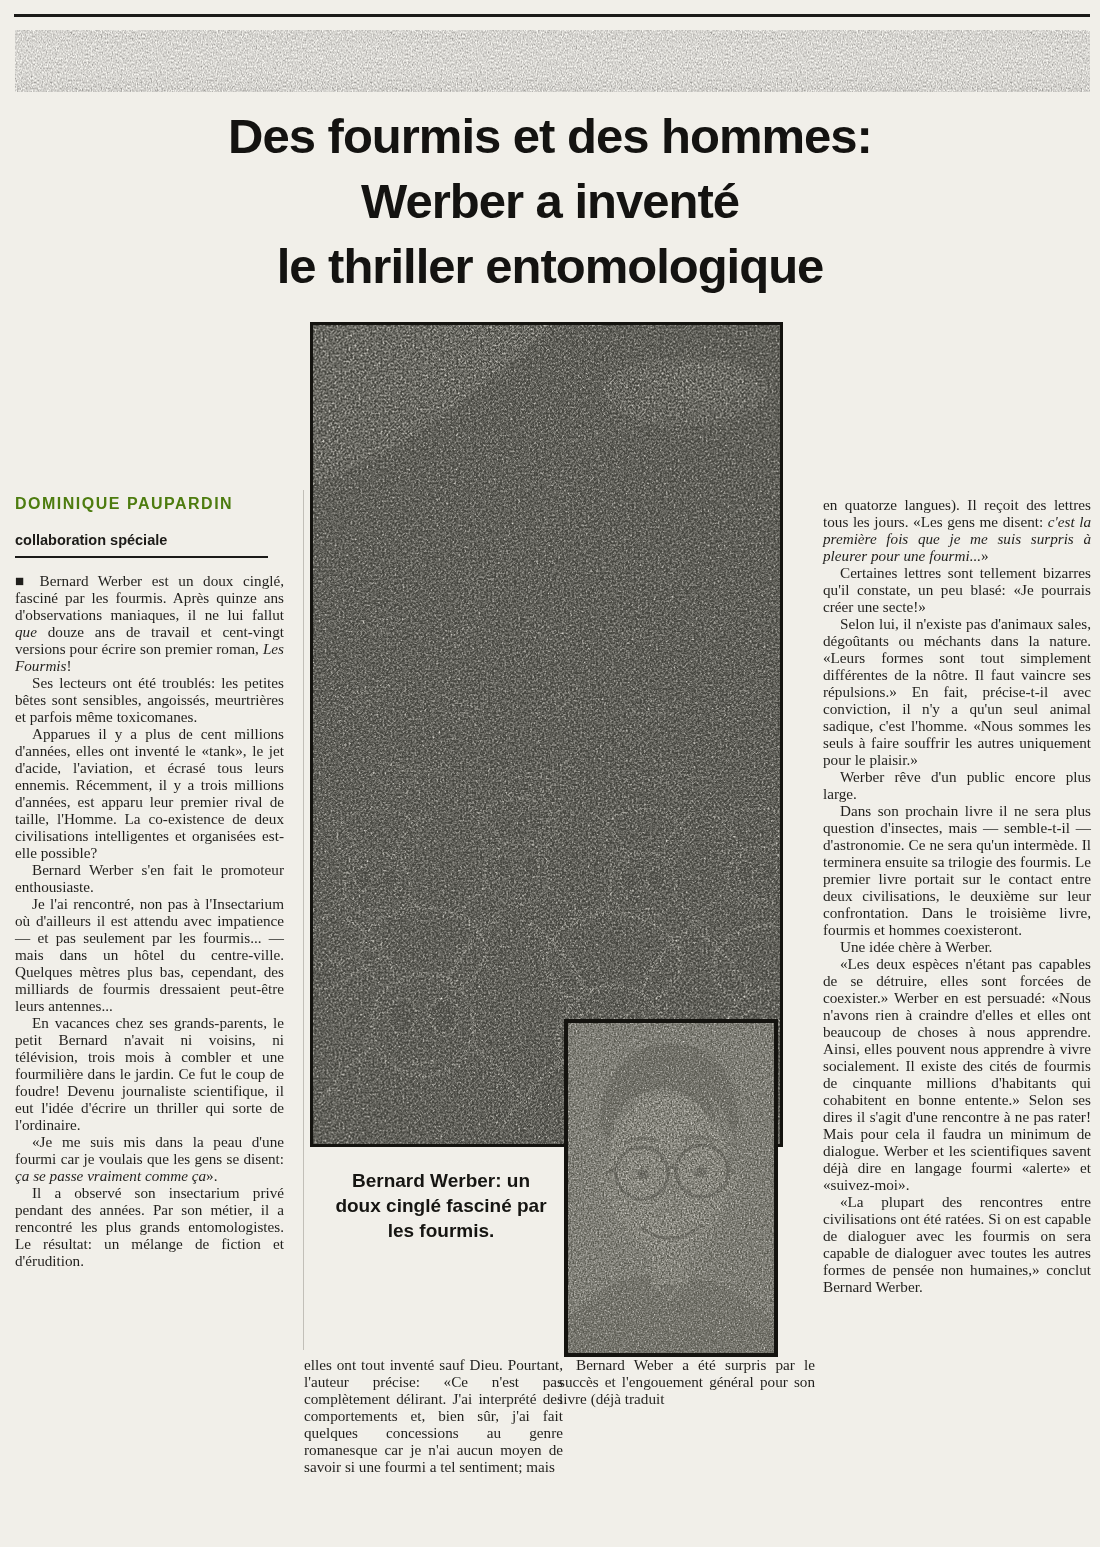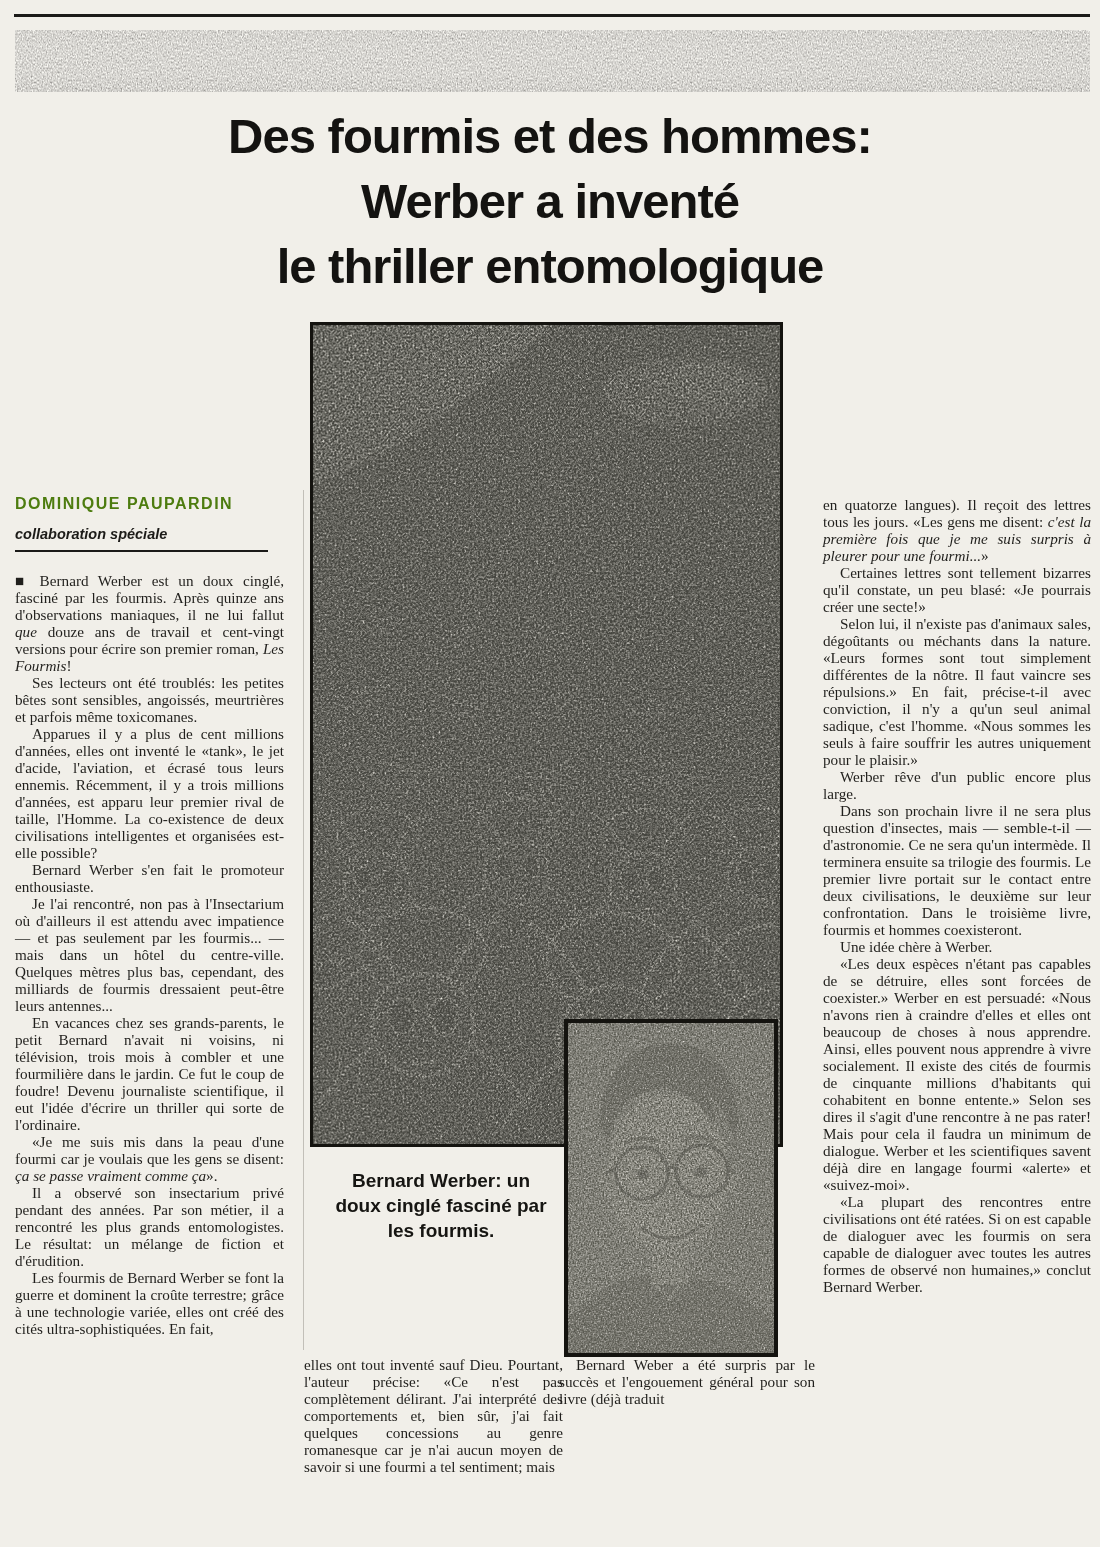--- a/index.html
+++ b/index.html
@@ -7,22 +7,22 @@
         font-family:"Liberation Serif",serif;color:#201f1c;overflow:hidden;}
   .top-rule{position:absolute;left:14px;top:14px;width:1076px;height:3px;background:#1b1a18;}
   .band{position:absolute;left:15px;top:30px;width:1075px;height:62px;}
   .band svg{display:block;}
   .headline{position:absolute;left:0;top:104px;width:1100px;margin:0;text-align:center;
             font-family:"Liberation Sans",sans-serif;font-weight:700;font-size:49px;
             line-height:65px;letter-spacing:-1px;color:#141311;}
   .byline{position:absolute;left:15px;top:495px;width:256px;}
   .byline-author{font-family:"Liberation Sans",sans-serif;font-weight:700;font-size:16px;
                  letter-spacing:1.5px;color:#4d7c0f;}
-  .byline-role{font-family:"Liberation Sans",sans-serif;font-style:italic;font-weight:600;
-               font-size:14.5px;color:#1c1b18;margin-top:13px;}
+  .byline-role{font-family:"Liberation Sans",sans-serif;font-weight:600;
+               font-size:14.5px;color:#1c1b18;margin-top:19px;}
   .byline-rule{margin-top:8px;width:253px;height:2px;background:#1b1a18;}
   .col{position:absolute;text-align:justify;font-size:15.2px;line-height:17px;}
   .col p{margin:0;text-indent:17px;}
   .col p.noindent{text-indent:0;}
   .it{font-style:italic;}
   .col1{left:15px;top:572px;width:269px;}
   .col2{left:304px;top:1356px;width:259px;}
   .col3{left:559px;top:1356px;width:256px;}
   .col4{left:823px;top:496px;width:268px;}
   .photo-main{position:absolute;left:310px;top:322px;width:467px;height:819px;
@@ -221,32 +221,31 @@
 
   <div class="col col1">
       <p class="noindent"><span>■ Bernard Werber est un doux cinglé, fasciné par les fourmis. Après quinze ans d'observations maniaques, il ne lui fallut </span><span class="it">que</span><span> douze ans de travail et cent-vingt versions pour écrire son premier roman, </span><span class="it">Les Fourmis</span><span>!</span></p>
       <p><span>Ses lecteurs ont été troublés: les petites bêtes sont sensibles, angoissés, meurtrières et parfois même toxicomanes.</span></p>
       <p><span>Apparues il y a plus de cent millions d'années, elles ont inventé le «tank», le jet d'acide, l'aviation, et écrasé tous leurs ennemis. Récemment, il y a trois millions d'années, est apparu leur premier rival de taille, l'Homme. La co-existence de deux civilisations intelligentes et organisées est-elle possible?</span></p>
       <p><span>Bernard Werber s'en fait le promoteur enthousiaste.</span></p>
       <p><span>Je l'ai rencontré, non pas à l'Insectarium où d'ailleurs il est attendu avec impatience — et pas seulement par les fourmis... — mais dans un hôtel du centre-ville. Quelques mètres plus bas, cependant, des milliards de fourmis dressaient peut-être leurs antennes...</span></p>
       <p><span>En vacances chez ses grands-parents, le petit Bernard n'avait ni voisins, ni télévision, trois mois à combler et une fourmilière dans le jardin. Ce fut le coup de foudre! Devenu journaliste scientifique, il eut l'idée d'écrire un thriller qui sorte de l'ordinaire.</span></p>
       <p><span>«Je me suis mis dans la peau d'une fourmi car je voulais que les gens se disent: </span><span class="it">ça se passe vraiment comme ça</span><span>».</span></p>
       <p><span>Il a observé son insectarium privé pendant des années. Par son métier, il a rencontré les plus grands entomologistes. Le résultat: un mélange de fiction et d'érudition.</span></p>
-      <p><span>Les fourmis de Bernard Werber se font la guerre et dominent la croûte terrestre; grâce à une technologie variée, elles ont créé des cités ultra-sophistiquées. En fait,</span></p>
     </div>
   <div class="col col2">
       <p class="noindent"><span>elles ont tout inventé sauf Dieu. Pourtant, l'auteur précise: «Ce n'est pas complètement délirant. J'ai interprété des comportements et, bien sûr, j'ai fait quelques concessions au genre romanesque car je n'ai aucun moyen de savoir si une fourmi a tel sentiment; mais</span></p>
     </div>
   <div class="col col3">
       <p><span>Bernard Weber a été surpris par le succès et l'engouement général pour son livre (déjà traduit</span></p>
     </div>
   <div class="col col4">
       <p class="noindent"><span>en quatorze langues). Il reçoit des lettres tous les jours. «Les gens me disent: </span><span class="it">c'est la première fois que je me suis surpris à pleurer pour une fourmi...</span><span>»</span></p>
       <p><span>Certaines lettres sont tellement bizarres qu'il constate, un peu blasé: «Je pourrais créer une secte!»</span></p>
       <p><span>Selon lui, il n'existe pas d'animaux sales, dégoûtants ou méchants dans la nature. «Leurs formes sont tout simplement différentes de la nôtre. Il faut vaincre ses répulsions.» En fait, précise-t-il avec conviction, il n'y a qu'un seul animal sadique, c'est l'homme. «Nous sommes les seuls à faire souffrir les autres uniquement pour le plaisir.»</span></p>
       <p><span>Werber rêve d'un public encore plus large.</span></p>
       <p><span>Dans son prochain livre il ne sera plus question d'insectes, mais — semble-t-il — d'astronomie. Ce ne sera qu'un intermède. Il terminera ensuite sa trilogie des fourmis. Le premier livre portait sur le contact entre deux civilisations, le deuxième sur leur confrontation. Dans le troisième livre, fourmis et hommes coexisteront.</span></p>
       <p><span>Une idée chère à Werber.</span></p>
       <p><span>«Les deux espèces n'étant pas capables de se détruire, elles sont forcées de coexister.» Werber en est persuadé: «Nous n'avons rien à craindre d'elles et elles ont beaucoup de choses à nous apprendre. Ainsi, elles pouvent nous apprendre à vivre socialement. Il existe des cités de fourmis de cinquante millions d'habitants qui cohabitent en bonne entente.» Selon ses dires il s'agit d'une rencontre à ne pas rater! Mais pour cela il faudra un minimum de dialogue. Werber et les scientifiques savent déjà dire en langage fourmi «alerte» et «suivez-moi».</span></p>
-      <p><span>«La plupart des rencontres entre civilisations ont été ratées. Si on est capable de dialoguer avec les fourmis on sera capable de dialoguer avec toutes les autres formes de observé non humaines,» conclut Bernard Werber.</span></p>
+      <p><span>«La plupart des rencontres entre civilisations ont été ratées. Si on est capable de dialoguer avec les fourmis on sera capable de dialoguer avec toutes les autres formes de pensée non humaines,» conclut Bernard Werber.</span></p>
     </div>
 
 </div>
 
 </body></html>

